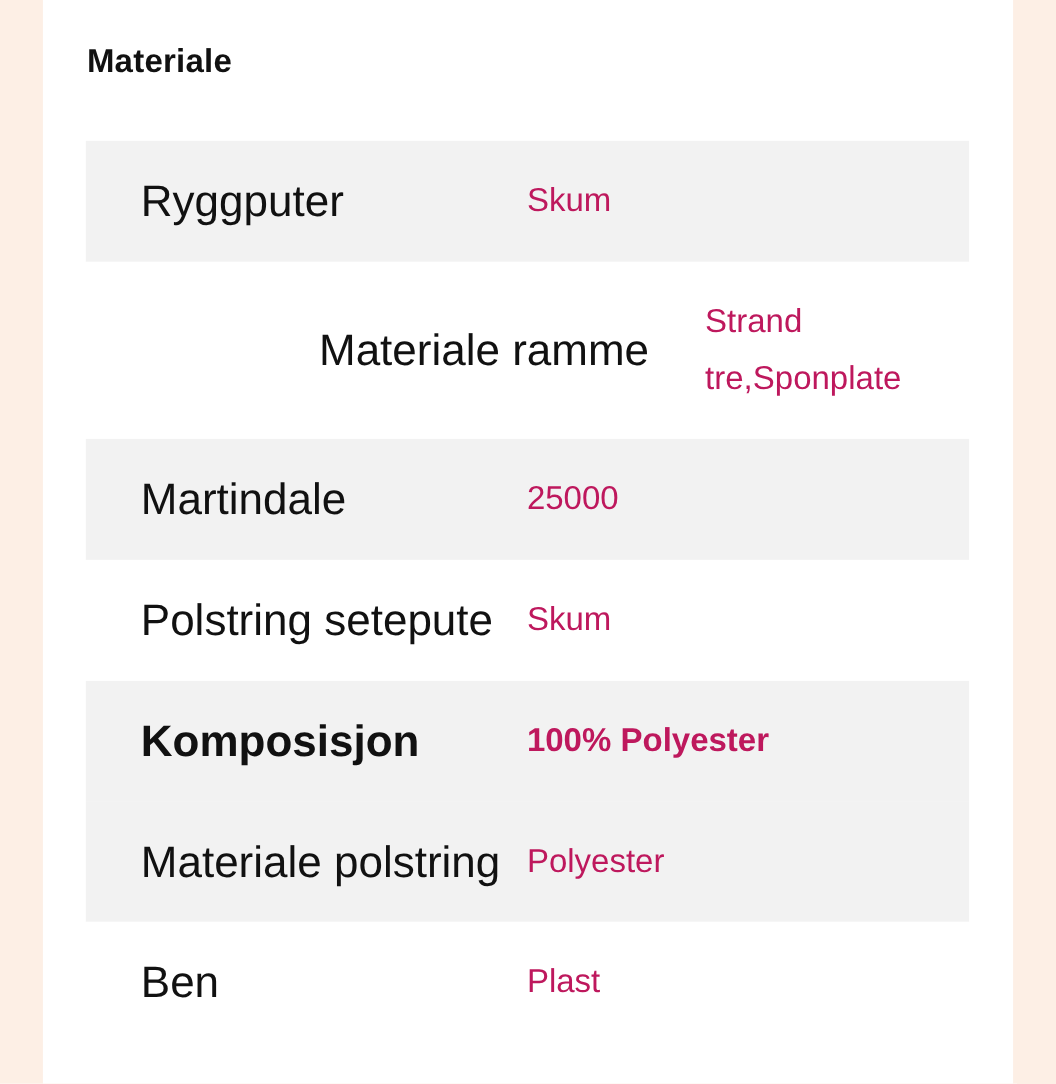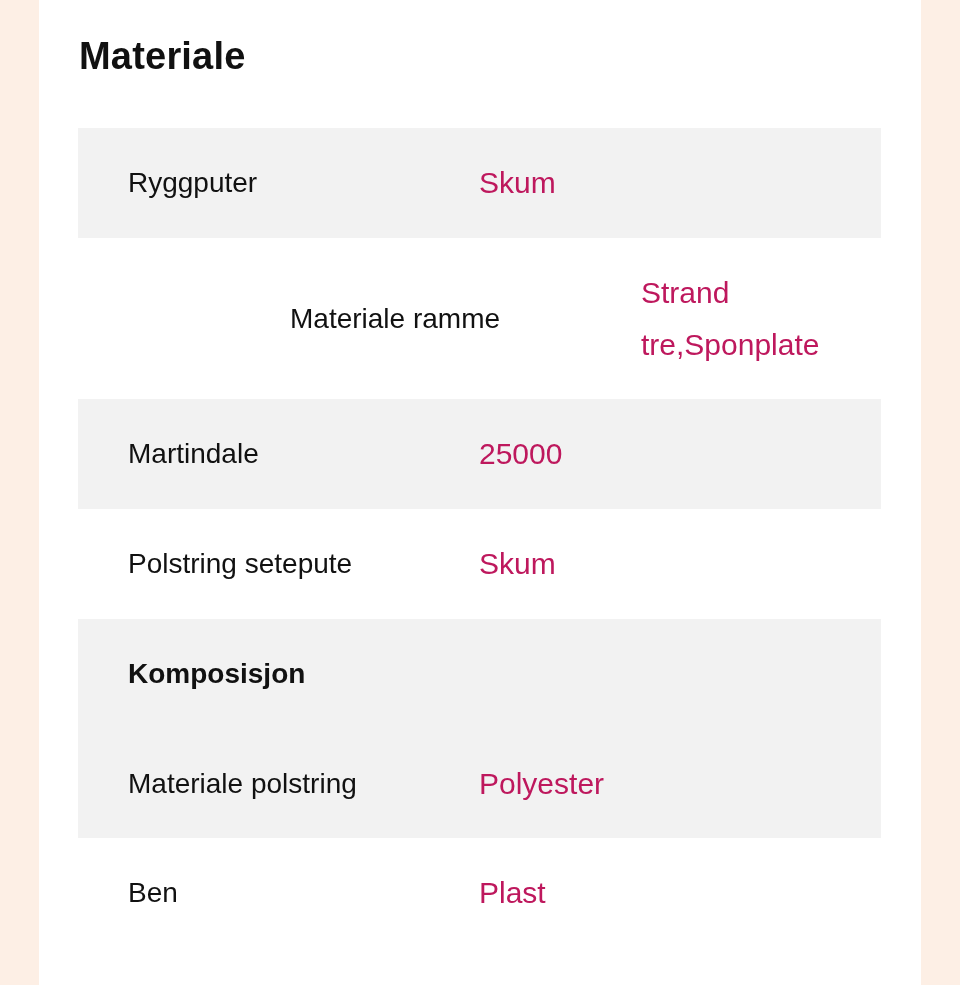--- a/index.html
+++ b/index.html
@@ -18,21 +18,21 @@
       top: 0;
       width: 882px;
       height: 985px;
       background: #ffffff;
     }
     .section-title {
       position: absolute;
       left: 40px;
       top: 36px;
       margin: 0;
-      font-size: 38px;
+      font-size: 30px;
       font-weight: bold;
       letter-spacing: 0.2px;
       color: #111111;
       line-height: 40px;
     }
     .spec-table {
       position: absolute;
       left: 39px;
       top: 128px;
       width: 803px;
@@ -43,21 +43,21 @@
       align-items: center;
       width: 803px;
       box-sizing: border-box;
     }
     .spec-row.shaded { background: #f2f2f2; }
     .spec-row.plain { background: #ffffff; }
     .spec-label {
       width: 401px;
       padding-left: 50px;
       box-sizing: border-box;
-      font-size: 28px;
+      font-size: 40px;
       line-height: 52px;
       color: #111111;
     }
     .spec-value {
       width: 300px;
       font-size: 30px;
       line-height: 52px;
       color: #be185d;
       word-wrap: break-word;
     }
@@ -80,20 +80,21 @@
     <div class="spec-row shaded" style="height:110px;">
       <span class="spec-label">Martindale</span>
       <span class="spec-value">25000</span>
     </div>
     <div class="spec-row plain" style="height:110px;">
       <span class="spec-label">Polstring setepute</span>
       <span class="spec-value">Skum</span>
     </div>
     <div class="spec-row shaded" style="height:110px;font-weight:bold;">
       <span class="spec-label">Komposisjon</span>
+      <span class="spec-value">100% Polyester</span>
     </div>
     <div class="spec-row shaded" style="height:109px;">
       <span class="spec-label">Materiale polstring</span>
       <span class="spec-value">Polyester</span>
     </div>
     <div class="spec-row plain" style="height:110px;">
       <span class="spec-label">Ben</span>
       <span class="spec-value">Plast</span>
     </div>
   </div>

